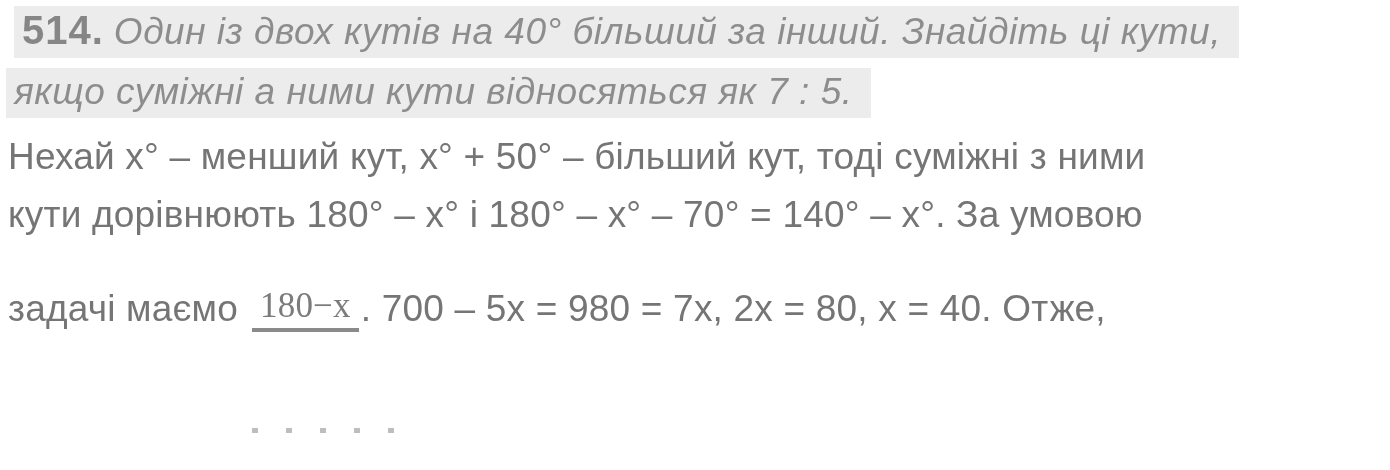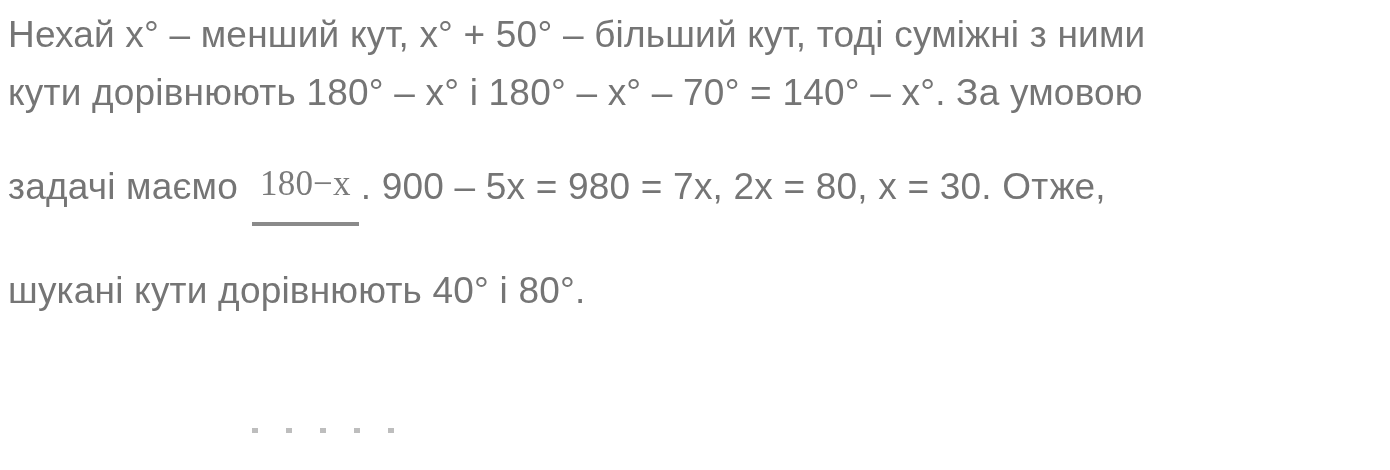--- a/index.html
+++ b/index.html
@@ -63,21 +63,21 @@
   .fraction {
     display: inline-flex;
     flex-direction: column;
     align-items: center;
     margin: 0 2px 0 14px;
     font-family: "Liberation Serif", "DejaVu Serif", serif;
     font-size: 35px;
     color: #7b7b7b;
   }
   .fraction .numer {
-    padding: 0 8px 20px 8px;
+    padding: 0 8px 4px 8px;
     border-bottom: 4px solid #8a8a8a;
     line-height: 36px;
   }
   .fraction .denom {
     padding: 6px 8px 0 8px;
     line-height: 36px;
   }
   .answer-line { margin-left: 225px; }
   
   .scan-artifact {
@@ -91,31 +91,39 @@
       rgba(110,110,110,0.45) 0 6px,
       rgba(255,255,255,0) 6px 34px
     );
   }
 </style>
 </head>
 <body>
 
 <div class="page">
 
+  <div class="problem">
+    <div class="band band-1">
+      <span class="problem-number">514.</span>
+        <span>Один із двох кутів на 40° більший за інший. Знайдіть ці кути,</span>
+    </div>
+    <div class="band band-2">
+      <span>якщо суміжні а ними кути відносяться як 7 : 5.</span>
+    </div>
+  </div>
 
   <div class="solution">
     <div class="sline">Нехай х° – менший кут, х° + 50° – більший кут, тоді суміжні з ними</div>
     <div class="sline">кути дорівнюють 180° – х° і 180° – х° – 70° = 140° – х°. За умовою</div>
 
     <div class="sline frac-line">
       <span>задачі маємо</span>
       <span class="fraction">
         <span class="numer">180−х</span>
       </span>
-      <span>. 900 – 5х = 980 = 7х, 2х = 80, х = 30. Отже,</span>
+      <span>. 700 – 5х = 980 = 7х, 2х = 80, х = 40. Отже,</span>
     </div>
 
-    <div class="sline">шукані кути дорівнюють 40° і 80°.</div>
   </div>
 
   <div class="scan-artifact"></div>
 
 </div>
 
 </body></html>

